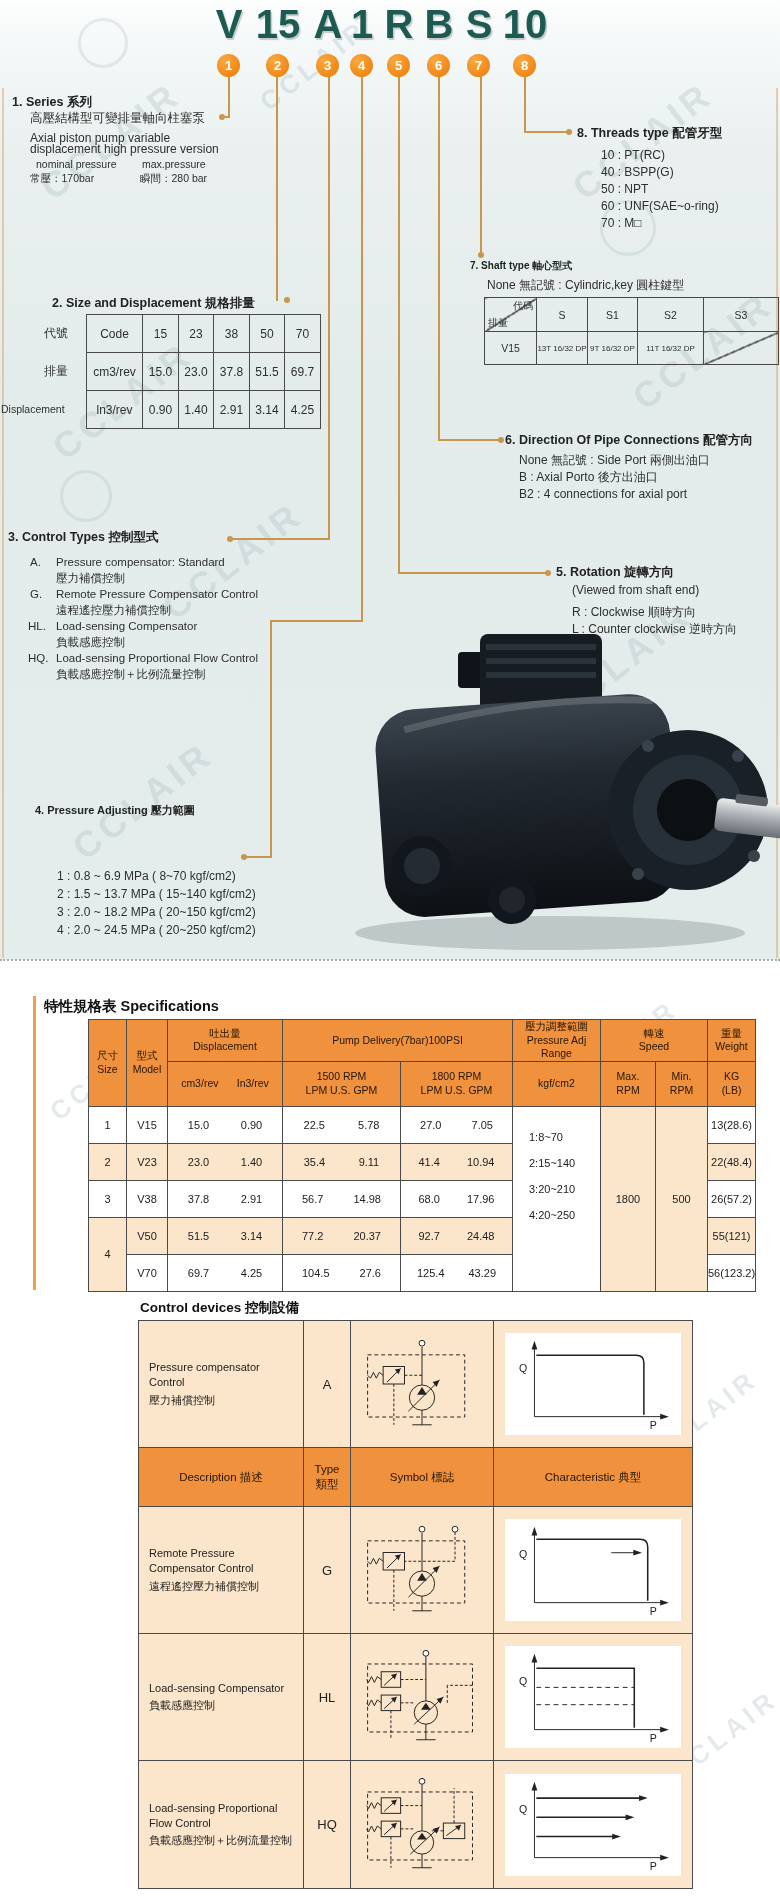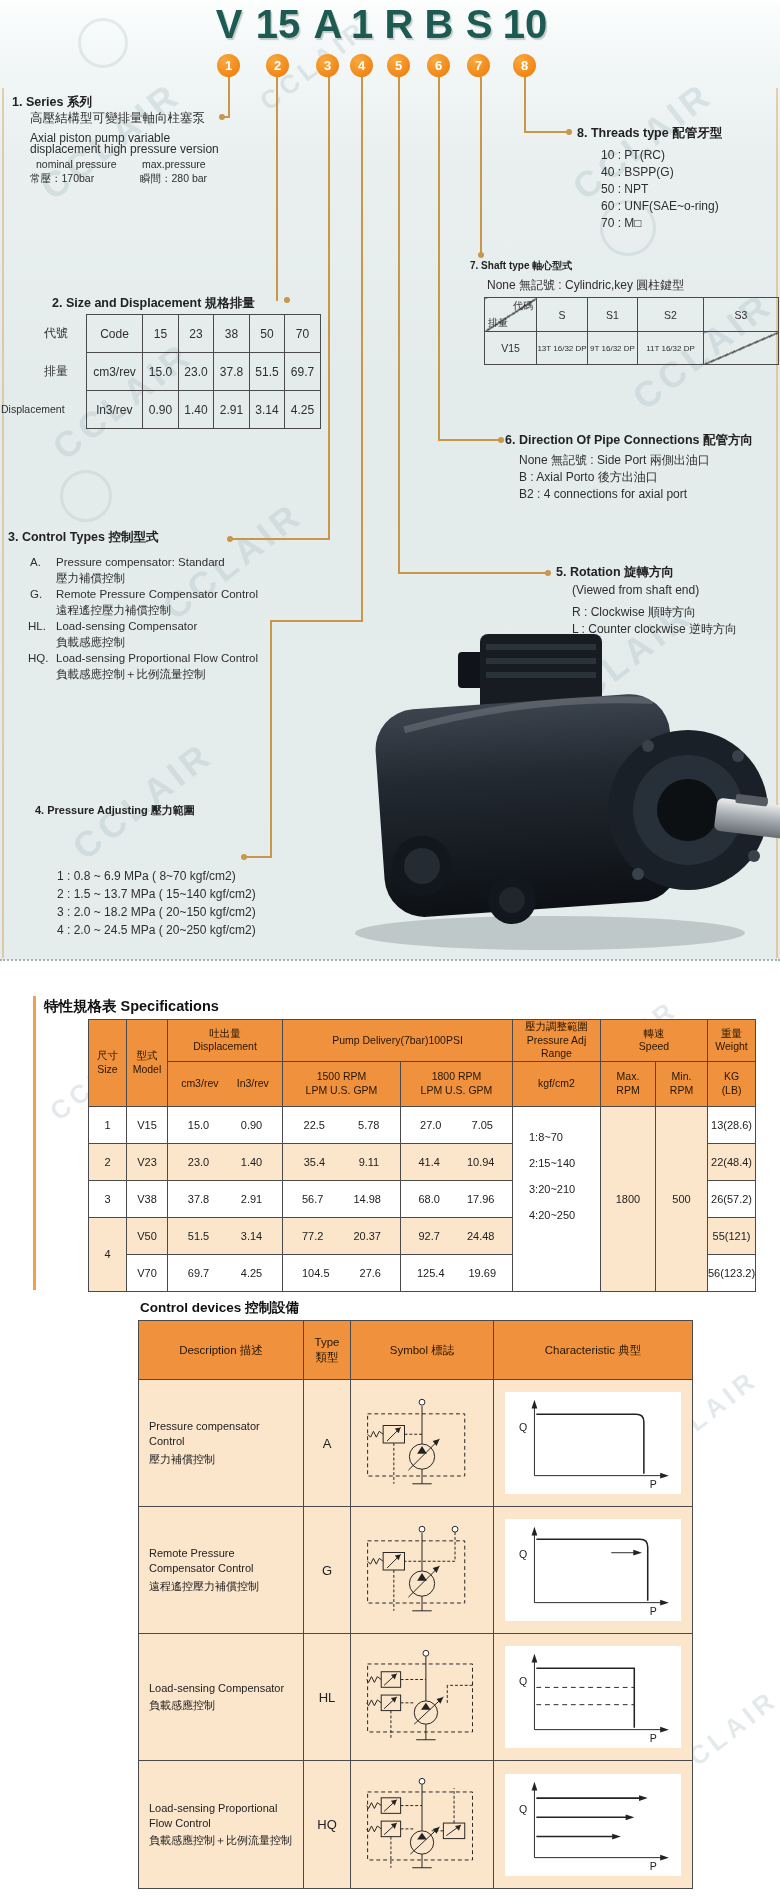--- a/index.html
+++ b/index.html
@@ -482,49 +482,39 @@
           </td>
       <td>
             <div class="dual">
               <span>104.5</span>
               <span>27.6</span>
             </div>
           </td>
       <td>
             <div class="dual">
               <span>125.4</span>
-              <span>19.69</span>
+              <span>43.29</span>
             </div>
           </td>
       <td>56(123.2)</td>
     </tr>
   </tbody>
     </table>
 
   <div class="tx b" style="left:140px;top:1300px;font-size:13.5px;color:#111;">Control devices  控制設備</div>
 
   <table class="ctl-table">
     <colgroup>
         <col style="width:165px">
         <col style="width:47px">
         <col style="width:143px">
         <col style="width:199px">
       </colgroup>
     <tbody>
-        <tr>
-      <th>Description  描述</th>
-      <th>
-            <div>Type</div>
-            <div>類型</div>
-          </th>
-      <th>Symbol  標誌</th>
-      <th>Characteristic  典型</th>
-    </tr>
-
-    <tr style="height:127px;">
+        <tr style="height:127px;">
       <td class="desc-cell">
             <div class="den">Pressure compensator Control</div>
             <div class="dzh">壓力補償控制</div>
           </td>
       <td class="type-cell">A</td>
       <td>
         <svg width="136" height="104" viewBox="0 0 140 104" style="margin:0 auto;">
           <rect x="14" y="22" width="100" height="64" fill="none" stroke="#222" stroke-dasharray="4,3"></rect>
           <circle cx="70" cy="66" r="13" fill="none" stroke="#222"></circle>
           <polygon points="70,55 75,63 65,63" fill="#222"></polygon>
@@ -548,20 +538,30 @@
             <line x1="24" y1="12" x2="24" y2="84" stroke="#222"></line>
             <polygon points="24,5 21,14 27,14" fill="#222"></polygon>
             <line x1="24" y1="84" x2="158" y2="84" stroke="#222"></line>
             <polygon points="164,84 155,81 155,87" fill="#222"></polygon>
             <text x="8" y="38" font-size="11" fill="#222">Q</text>
             <text x="144" y="97" font-size="11" fill="#222">P</text>
             <path d="M26,20 H130 Q138,20 138,28 V82" stroke="#222" fill="none" stroke-width="1.6"></path>
           </svg>
         </div>
       </td>
+    </tr>
+
+    <tr>
+      <th>Description  描述</th>
+      <th>
+            <div>Type</div>
+            <div>類型</div>
+          </th>
+      <th>Symbol  標誌</th>
+      <th>Characteristic  典型</th>
     </tr>
 
     <tr style="height:127px;">
       <td class="desc-cell">
             <div class="den">Remote Pressure Compensator Control</div>
             <div class="dzh">遠程遙控壓力補償控制</div>
           </td>
       <td class="type-cell">G</td>
       <td>
         <svg width="136" height="104" viewBox="0 0 140 104" style="margin:0 auto;">

